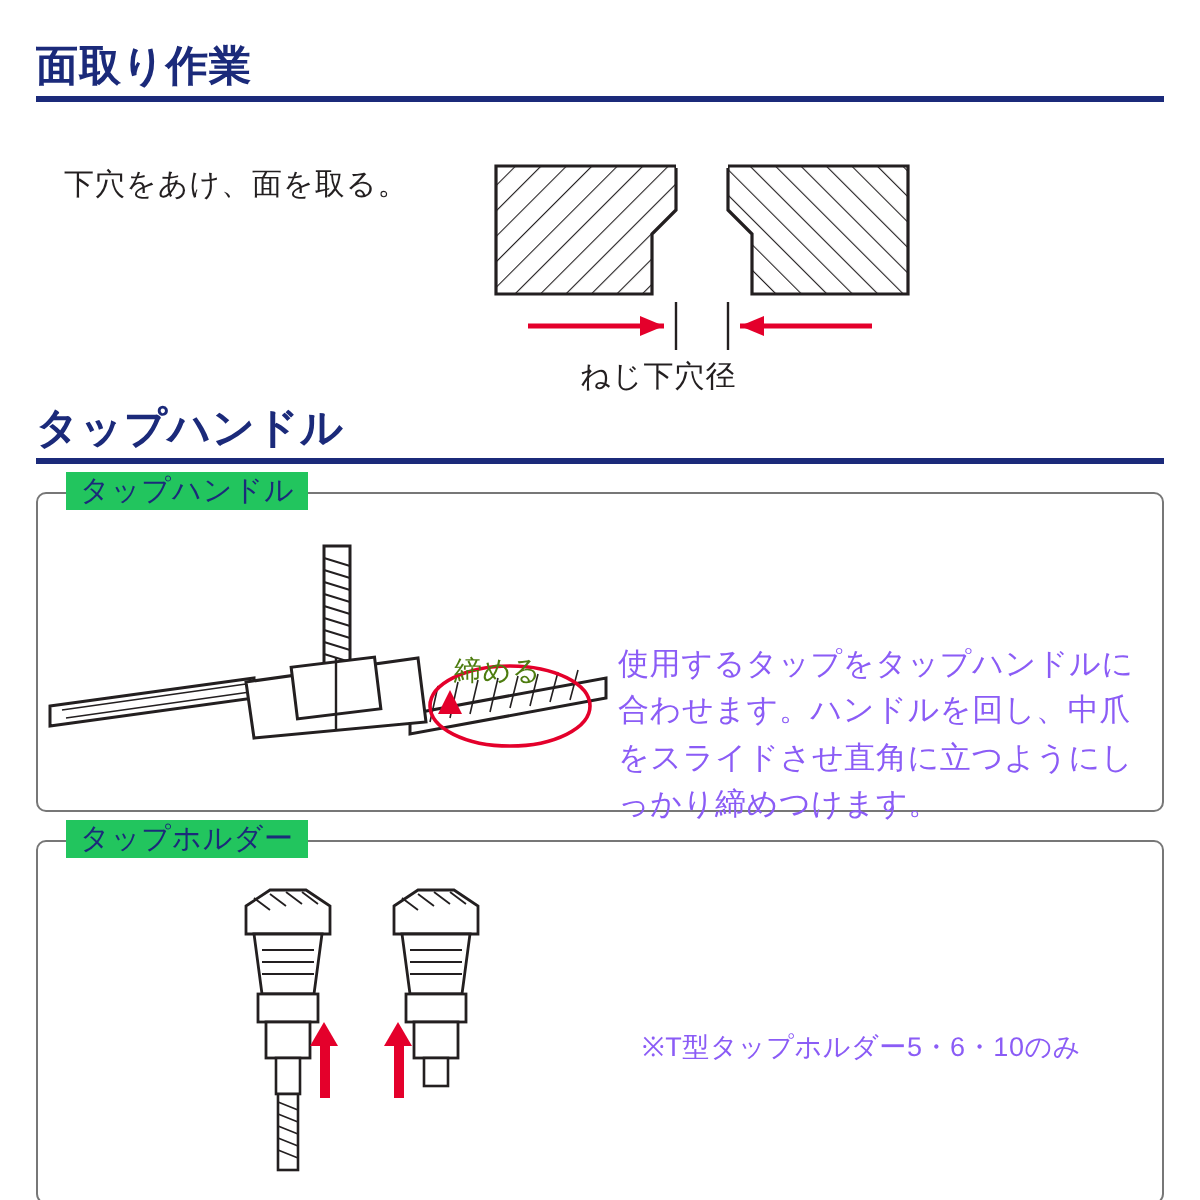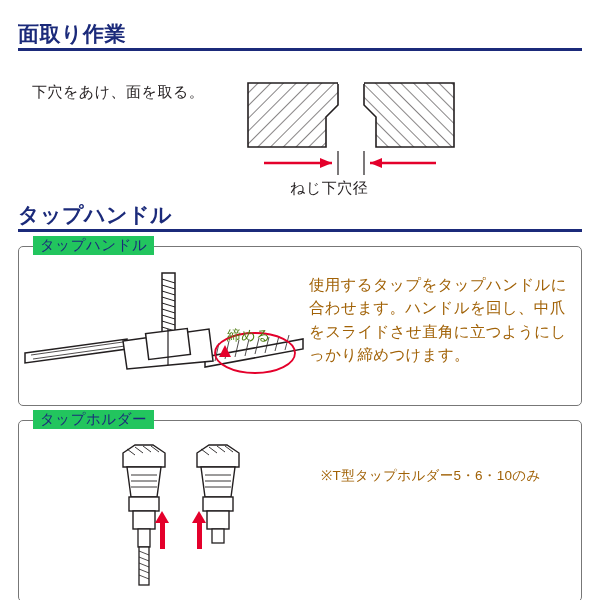--- a/index.html
+++ b/index.html
@@ -103,22 +103,23 @@
     align-items: flex-start;
   }
   .panel-fig {
     position: relative;
     flex: 0 0 auto;
   }
   .panel-text {
     font-size: 15.5px;
     line-height: 1.5;
     letter-spacing: 0.3px;
-    color: #a16207;
+    color: #8b5cf6;
     white-space: pre-line;
+    margin-top: 48px;
   }
   .panel-text .small {
     font-size: 13.5px;
     display: block;
     white-space: pre-line;
   }
 
   .p1 { height: 160px; }
   .p1 .panel-inner { padding: 22px 0 0 0; }
   .p1 .panel-fig { width: 290px; }

